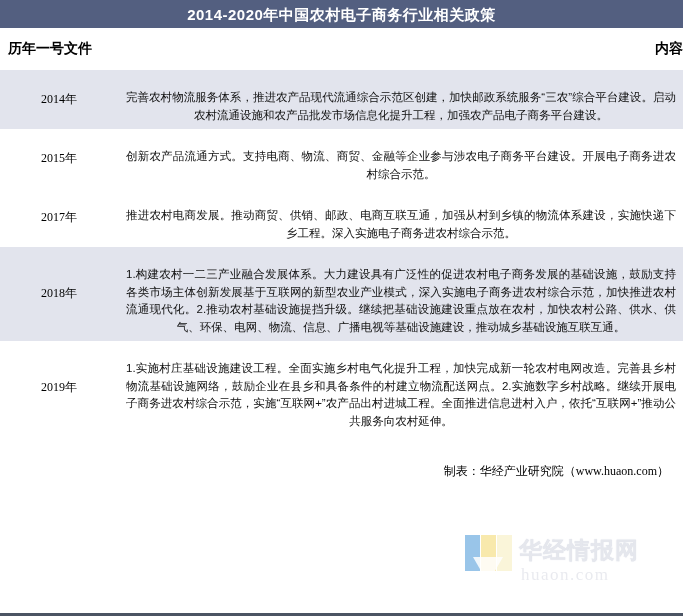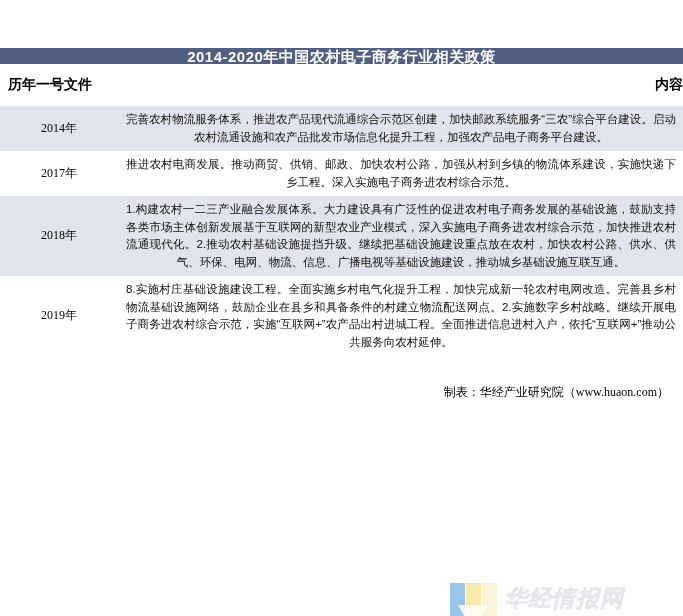--- a/index.html
+++ b/index.html
@@ -17,29 +17,28 @@
   .sheet {
     width: 683px;
     height: 616px;
     position: relative;
     box-sizing: border-box;
     border-bottom: 3px solid #4b5463;
     background: #ffffff;
   }
   
   .title-bar {
-    height: 16px;
+    height: 28px;
     background: #535f80;
     color: #ffffff;
     display: flex;
     align-items: center;
     justify-content: center;
     width: 683px;
     box-sizing: border-box;
-    margin-top: 48px;
   }
   .title-bar .title-text {
     font-size: 15px;
     font-weight: bold;
     letter-spacing: 0.5px;
     line-height: 1;
     white-space: nowrap;
   }
   
   table.policy-table {
@@ -78,21 +77,21 @@
     text-align: center;
     vertical-align: middle;
     font-size: 12px;
     font-family: "Liberation Serif", "DejaVu Serif", serif;
     color: #000000;
   }
   tbody td.content-cell {
     text-align: justify;
     text-align-last: center;
     vertical-align: middle;
-    padding: 5px 7px 5px 8px;
+    padding: 19px 7px 5px 8px;
     font-family: "Liberation Sans", "DejaVu Sans", sans-serif;
   }
   tr.row-alt td { background: #e2e4ed; }
   tr.row-plain td { background: #ffffff; }
 
   
   .footer {
     height: 27px;
     display: flex;
     align-items: center;
@@ -105,28 +104,27 @@
   .footer .credit {
     font-size: 12px;
     color: #000000;
     font-family: "Liberation Serif", "DejaVu Serif", serif;
     white-space: nowrap;
     margin-top: 46px;
   }
   
   .watermark {
     position: absolute;
-    right: 18px;
+    right: 3px;
     bottom: 18px;
     width: 215px;
     height: 62px;
     pointer-events: none;
     opacity: 0.62;
     z-index: 5;
-    font-style: italic;
   }
   .watermark .wm-logo {
     position: absolute;
     left: 0;
     top: 2px;
     width: 46px;
     height: 48px;
   }
   .watermark .wm-logo .bar {
     position: absolute;
@@ -188,30 +186,34 @@
         <th class="header-year">历年一号文件</th>
         <th class="header-content">内容</th>
       </tr>
     </thead>
     <tbody>
       <tr class="row-alt">
         <td class="year-cell">2014年</td>
         <td class="content-cell">完善农村物流服务体系，推进农产品现代流通综合示范区创建，加快邮政系统服务“三农”综合平台建设。启动农村流通设施和农产品批发市场信息化提升工程，加强农产品电子商务平台建设。</td>
       </tr>
       <tr class="row-plain">
+        <td class="year-cell">2015年</td>
+        <td class="content-cell">创新农产品流通方式。支持电商、物流、商贸、金融等企业参与涉农电子商务平台建设。开展电子商务进农村综合示范。</td>
+      </tr>
+      <tr class="row-plain">
         <td class="year-cell">2017年</td>
-        <td class="content-cell">推进农村电商发展。推动商贸、供销、邮政、加快农村公路，加强从村到乡镇的物流体系建设，实施快递下乡工程。深入实施电子商务进农村综合示范。</td>
+        <td class="content-cell">推进农村电商发展。推动商贸、供销、邮政、电商互联互通，加强从村到乡镇的物流体系建设，实施快递下乡工程。深入实施电子商务进农村综合示范。</td>
       </tr>
       <tr class="row-alt">
         <td class="year-cell">2018年</td>
         <td class="content-cell">1.构建农村一二三产业融合发展体系。大力建设具有广泛性的促进农村电子商务发展的基础设施，鼓励支持各类市场主体创新发展基于互联网的新型农业产业模式，深入实施电子商务进农村综合示范，加快推进农村流通现代化。2.推动农村基础设施提挡升级。继续把基础设施建设重点放在农村，加快农村公路、供水、供气、环保、电网、物流、信息、广播电视等基础设施建设，推动城乡基础设施互联互通。</td>
       </tr>
       <tr class="row-plain">
         <td class="year-cell">2019年</td>
-        <td class="content-cell">8.实施村庄基础设施建设工程。全面实施乡村电气化提升工程，加快完成新一轮农村电网改造。完善县乡村物流基础设施网络，鼓励企业在县乡和具备条件的村建立物流配送网点。2.实施数字乡村战略。继续开展电子商务进农村综合示范，实施“互联网+”农产品出村进城工程。全面推进信息进村入户，依托“互联网+”推动公共服务向农村延伸。</td>
+        <td class="content-cell">1.实施村庄基础设施建设工程。全面实施乡村电气化提升工程，加快完成新一轮农村电网改造。完善县乡村物流基础设施网络，鼓励企业在县乡和具备条件的村建立物流配送网点。2.实施数字乡村战略。继续开展电子商务进农村综合示范，实施“互联网+”农产品出村进城工程。全面推进信息进村入户，依托“互联网+”推动公共服务向农村延伸。</td>
       </tr>
     </tbody>
   </table>
 
   <div class="footer">
     <span class="credit">制表：华经产业研究院（www.huaon.com）</span>
   </div>
 
   <div class="watermark">
     <div class="wm-logo">

